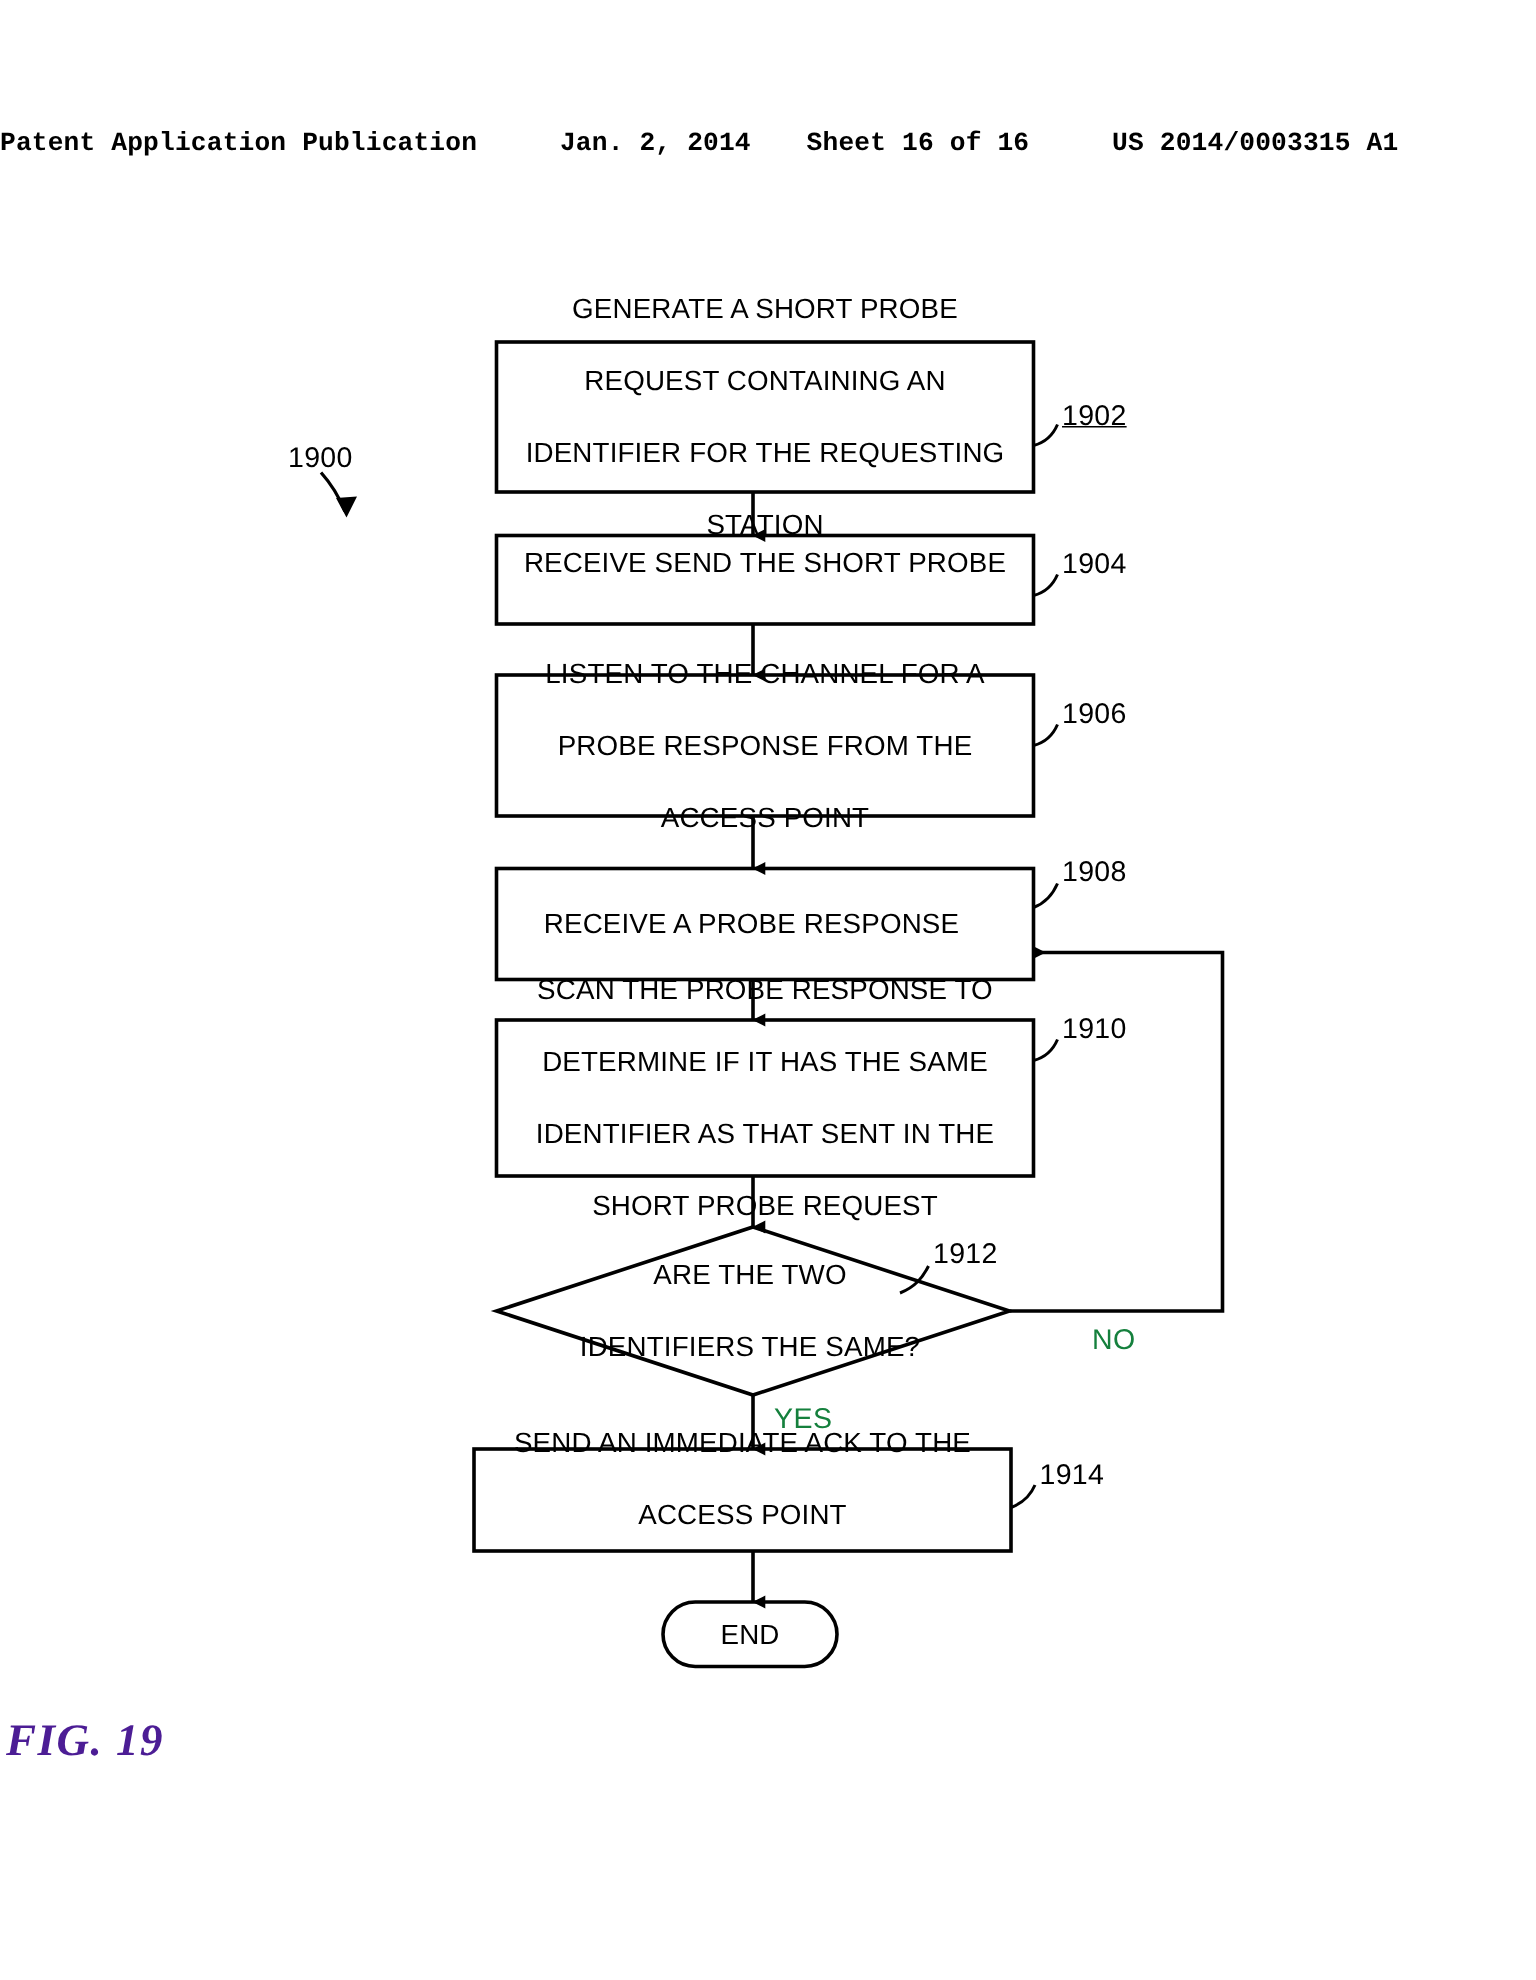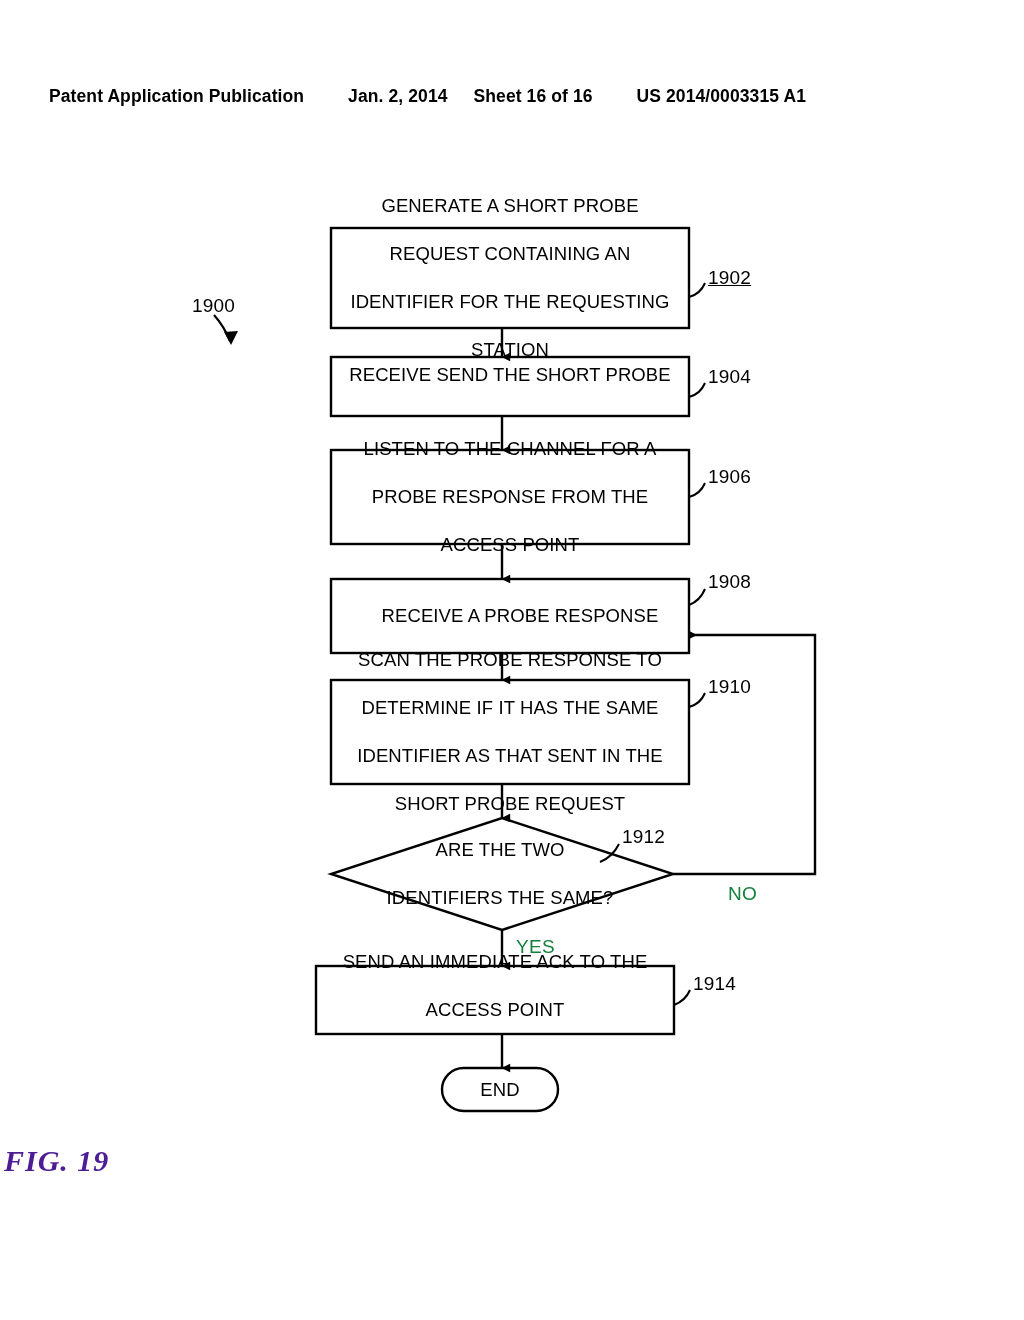--- a/index.html
+++ b/index.html
@@ -17,21 +17,21 @@
     overflow: hidden;
   }
 
   
   #page-header {
     position: absolute;
     top: 86px;
     left: 0;
     width: 855px;
     text-align: center;
-    font-family: Liberation Sans, sans-serif;
+    font-family: Liberation Mono, monospace;
     font-weight: bold;
     font-size: 17.5px;
     letter-spacing: 0.1px;
     white-space: nowrap;
   }
   #page-header .hdr-seg { display: inline-block; }
   #page-header .gap-lg { display: inline-block; width: 34px; }
   #page-header .gap-sm { display: inline-block; width: 16px; }
 
   
@@ -179,21 +179,21 @@
   </div>
 
   <div class="node-text" style="left:331px; top:450px; width:358px; height:94px;">
     <span>
       <span>LISTEN TO THE CHANNEL FOR A</span><br>
       <span>PROBE RESPONSE FROM THE</span><br>
       <span>ACCESS POINT</span>
     </span>
   </div>
 
-  <div class="node-text" style="left:350px; top:579px; width:340px; height:74px;">
+  <div class="node-text" style="left:331px; top:579px; width:340px; height:74px;">
     <span>
       <span>RECEIVE A PROBE RESPONSE</span>
     </span>
   </div>
 
   <div class="node-text" style="left:331px; top:680px; width:358px; height:104px;">
     <span>
       <span>SCAN THE PROBE RESPONSE TO</span><br>
       <span>DETERMINE IF IT HAS THE SAME</span><br>
       <span>IDENTIFIER AS THAT SENT IN THE</span><br>

